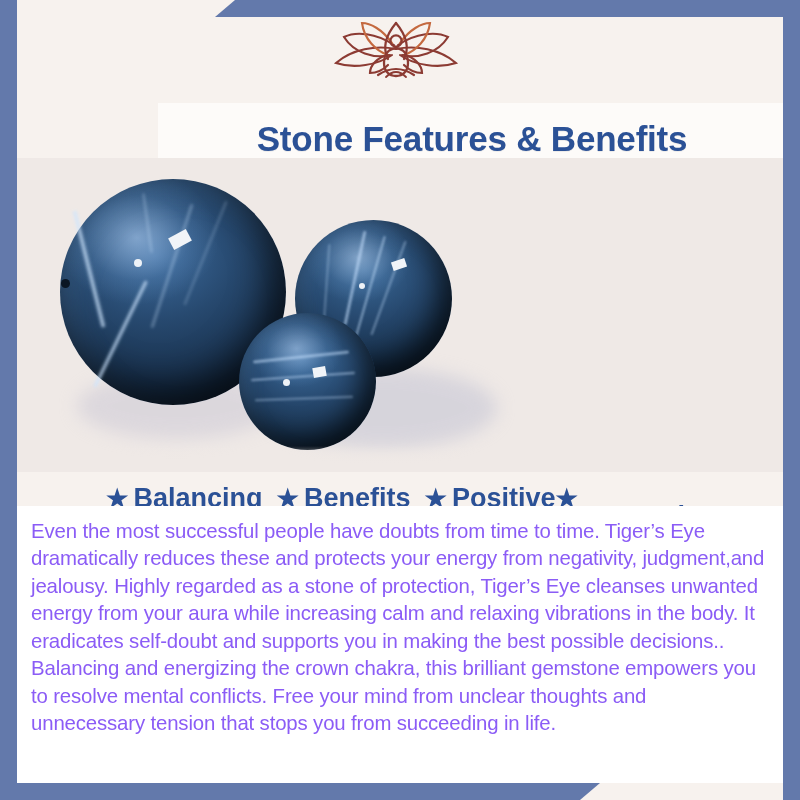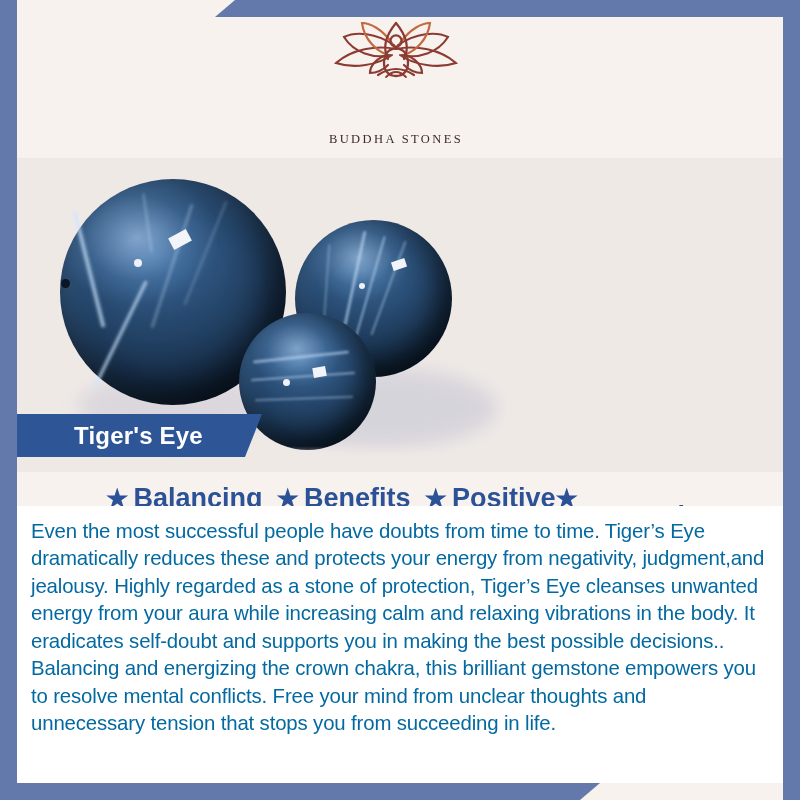--- a/index.html
+++ b/index.html
@@ -161,21 +161,21 @@
   .benefit:last-child .blabel{margin-right:0;margin-top:36px;}
 
   
   .body-panel{
     position:absolute;left:0;top:489px;width:766px;height:277px;
     background:#ffffff;
     box-sizing:border-box;
     padding:12px 18px 0 14px;
   }
   .body-panel p{
-    margin:0;color:#0369a1;font-size:20.4px;line-height:1.345;
+    margin:0;color:#8b5cf6;font-size:20.4px;line-height:1.345;
     letter-spacing:-0.15px;
   }
 </style>
 </head>
 <body>
 
 <div id="page">
 
   <div class="frame-top"></div>
   <div class="frame-right"></div>
@@ -205,20 +205,23 @@
             <path d="M62 36 C52 38 44 46 44 54 C52 54 58 50 62 46" stroke="#8c3b33" stroke-width="2.2"></path>
             <path d="M78 36 C88 38 96 46 96 54 C88 54 82 50 78 46" stroke="#8c3b33" stroke-width="2.2"></path>
             <path d="M52 56 C58 52 64 50 70 50 C76 50 82 52 88 56" stroke="#8c3b33" stroke-width="2.2"></path>
             <path d="M60 58 C64 54 68 53 70 53 C72 53 76 54 80 58" stroke="#8c3b33" stroke-width="1.8"></path>
           </g>
         </svg>
       </div>
       <div class="logo-text">BUDDHA STONES</div>
     </div>
 
+    <div class="title-band">
+      <div class="title">Stone Features &amp; Benefits</div>
+    </div>
 
     <div class="photo">
       <div class="photo-inner">
         <div class="shadow" style="left:250px;top:210px;width:230px;height:80px;background:#bfc0d2;"></div>
         <div class="shadow" style="left:60px;top:215px;width:200px;height:66px;background:#c9c6d4;"></div>
 
         <div class="sphere s2">
           <div class="streak st-a"></div>
             <div class="streak st-b"></div>
           <div class="streak st-c"></div>
@@ -267,17 +270,14 @@
         <span class="blabel">Strength</span>
       </span>
     </div>
 
     <div class="body-panel">
       <p>Even the most successful people have doubts from time to time. Tiger’s Eye dramatically reduces these and protects your energy from negativity, judgment,and jealousy. Highly regarded as a stone of protection, Tiger’s Eye cleanses unwanted energy from your aura while increasing calm and relaxing vibrations in the body. It eradicates self-doubt and supports you in making the best possible decisions.. Balancing and energizing the crown chakra, this brilliant gemstone empowers you to resolve mental conflicts. Free your mind from unclear thoughts and unnecessary tension that stops you from succeeding in life.</p>
     </div>
 
   </div>
 
-  <div class="stone-band">
-    <span class="stone-name">Tiger's Eye</span>
-  </div>
 
 </div>
 
 </body></html>

